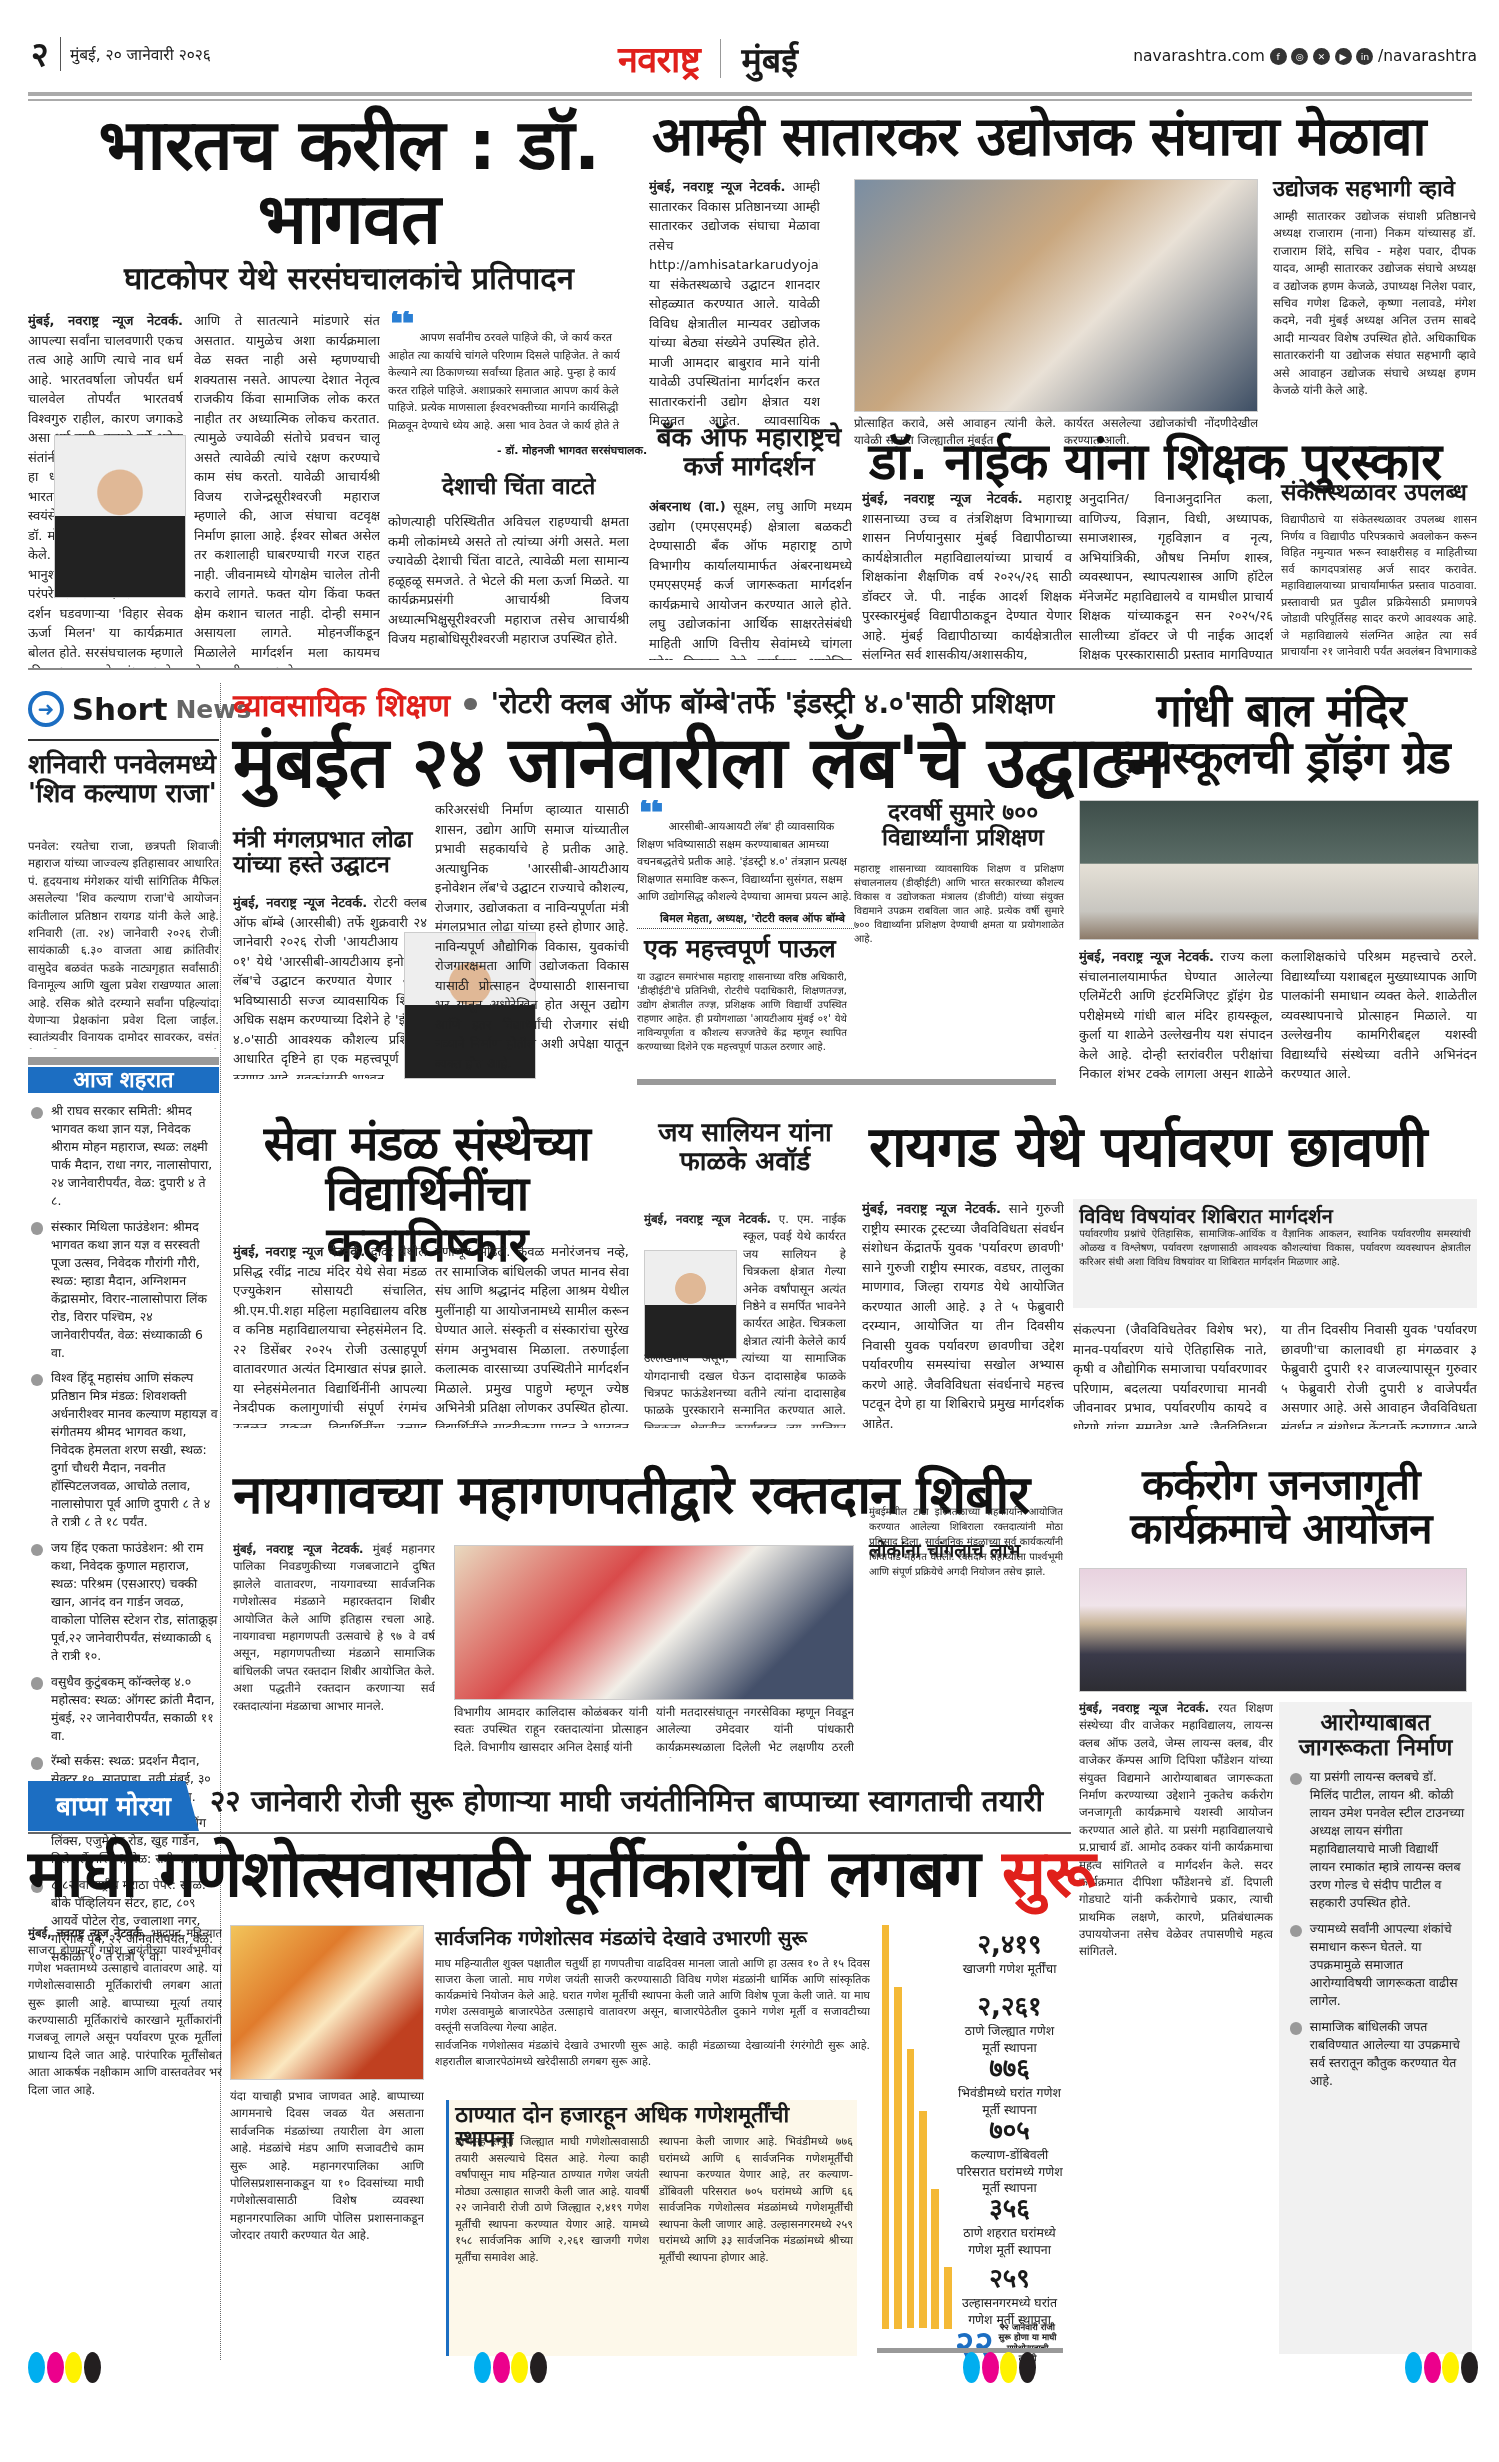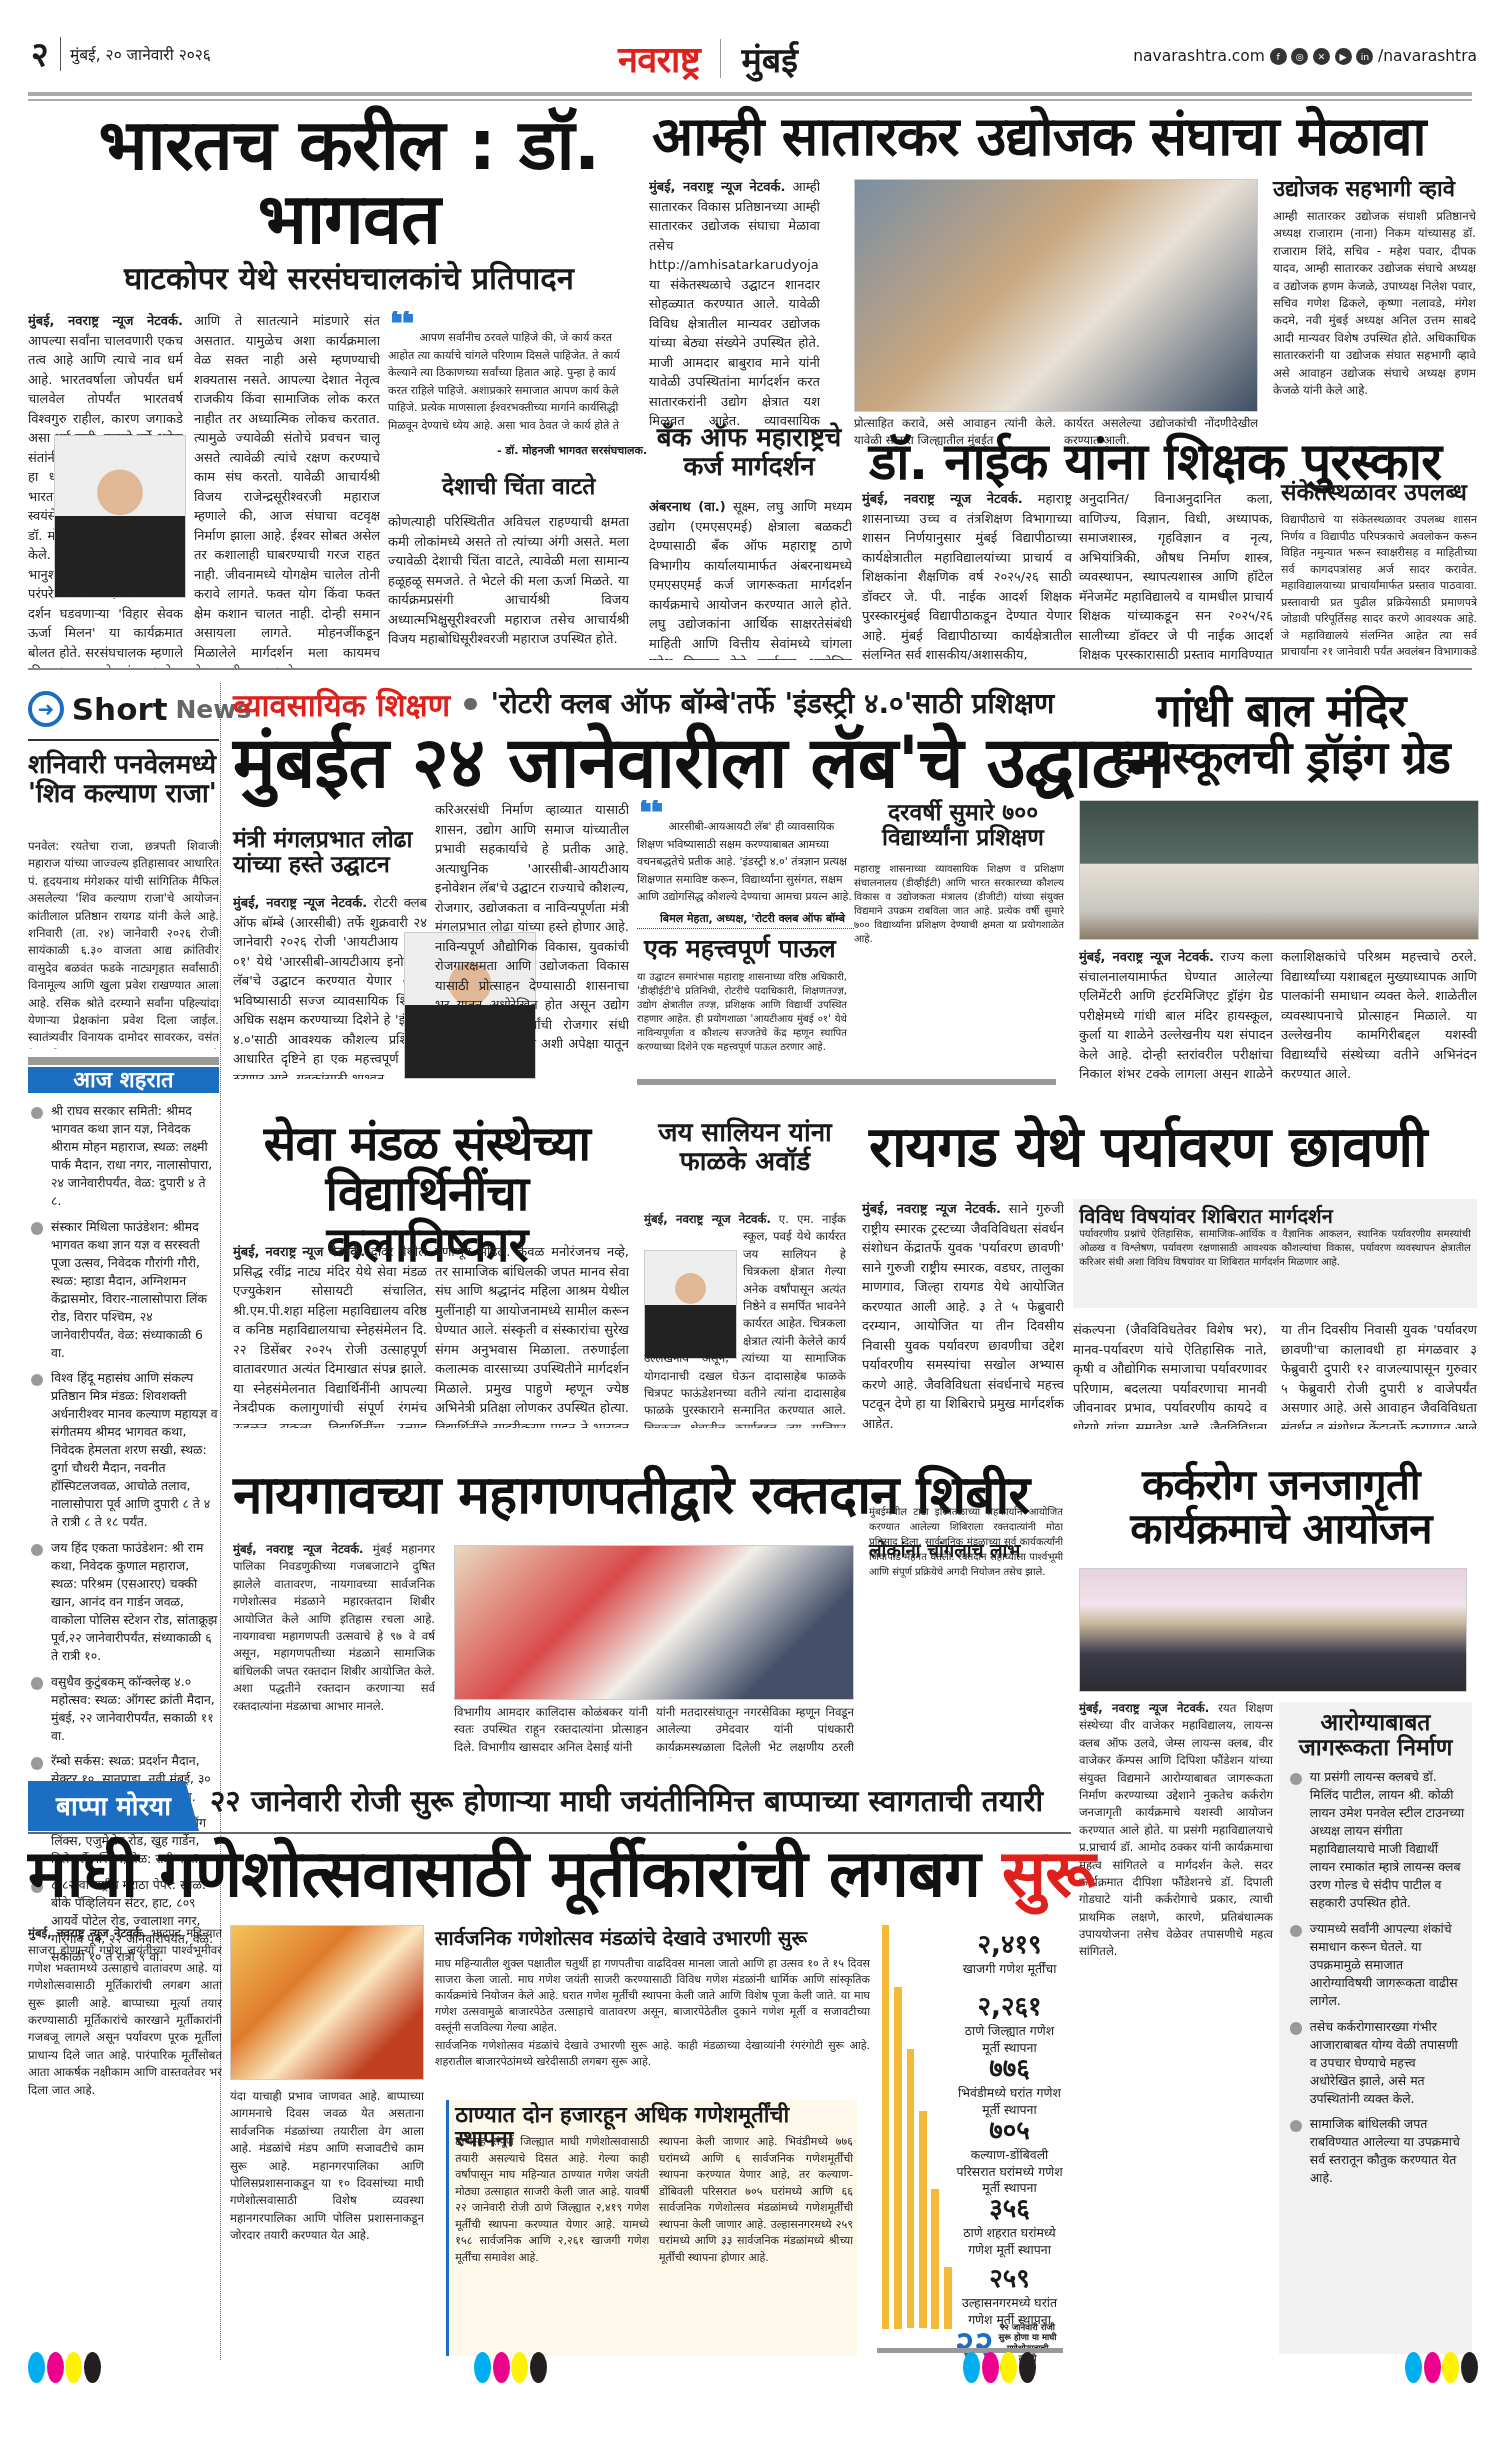--- a/index.html
+++ b/index.html
@@ -228,21 +228,20 @@
   <span>रयत शिक्षण संस्थेच्या वीर वाजेकर महाविद्यालय, लायन्स क्लब ऑफ उलवे, जेम्स लायन्स क्लब, वीर वाजेकर कॅम्पस आणि दिपिशा फौंडेशन यांच्या संयुक्त विद्यमाने आरोग्याबाबत जागरूकता निर्माण करण्याच्या उद्देशाने नुकतेच कर्करोग जनजागृती कार्यक्रमाचे यशस्वी आयोजन करण्यात आले होते. या प्रसंगी महाविद्यालयाचे प्र.प्राचार्य डॉ. आमोद ठक्कर यांनी कार्यक्रमाचा महत्व सांगितले व मार्गदर्शन केले. सदर कार्यक्रमात दीपिशा फौंडेशनचे डॉ. दिपाली गोडघाटे यांनी कर्करोगाचे प्रकार, त्याची प्राथमिक लक्षणे, कारणे, प्रतिबंधात्मक उपाययोजना तसेच वेळेवर तपासणीचे महत्व सांगितले.</span>
 </div>
 <div class="abs grey-box" style="left:1279px;top:1702px;width:193px;height:652px;padding:7.8px">
   <div class="sub" style="font-size:23px;text-align:center">
     <div>आरोग्याबाबत</div>
     <div>जागरूकता निर्माण</div>
   </div>
   <ul class="bullet-list" style="margin-top:7.8px">
     <li>या प्रसंगी लायन्स क्लबचे डॉ. मिलिंद पाटील, लायन श्री. कोळी लायन उमेश पनवेल स्टील टाउनच्या अध्यक्ष लायन संगीता महाविद्यालयाचे माजी विद्यार्थी लायन रमाकांत म्हात्रे लायन्स क्लब उरण गोल्ड चे संदीप पाटील व सहकारी उपस्थित होते.</li>
     <li>ज्यामध्ये सर्वांनी आपल्या शंकांचे समाधान करून घेतले. या उपक्रमामुळे समाजात आरोग्याविषयी जागरूकता वाढीस लागेल.</li>
-    <li>तसेच कर्करोगासारख्या गंभीर आजाराबाबत योग्य वेळी तपासणी व उपचार घेण्याचे महत्त्व अधोरेखित झाले, असे मत उपस्थितांनी व्यक्त केले.</li>
     <li>सामाजिक बांधिलकी जपत राबविण्यात आलेल्या या उपक्रमाचे सर्व स्तरातून कौतुक करण्यात येत आहे.</li>
   </ul>
 </div>
 
 <div class="abs box-blue" style="left:28px;top:1781px;width:171px;height:50px;font-size:26px;line-height:50px;clip-path:polygon(0 0,92% 0,100% 100%,0 100%)">बाप्पा मोरया</div>
 <div class="abs sub" style="left:210px;top:1785px;font-size:29.5px">२२ जानेवारी रोजी सुरू होणाऱ्या माघी जयंतीनिमित्त बाप्पाच्या स्वागताची तयारी</div>
 <div class="hline" style="left:28px;top:1832px;width:1043px;background:#666"></div>
 <div class="abs headline" style="left:28px;top:1840px;font-size:65px">
   <span>माघी गणेशोत्सवासाठी मूर्तीकारांची लगबग</span>
   <span style="color:#e0201b">सुरू</span>

